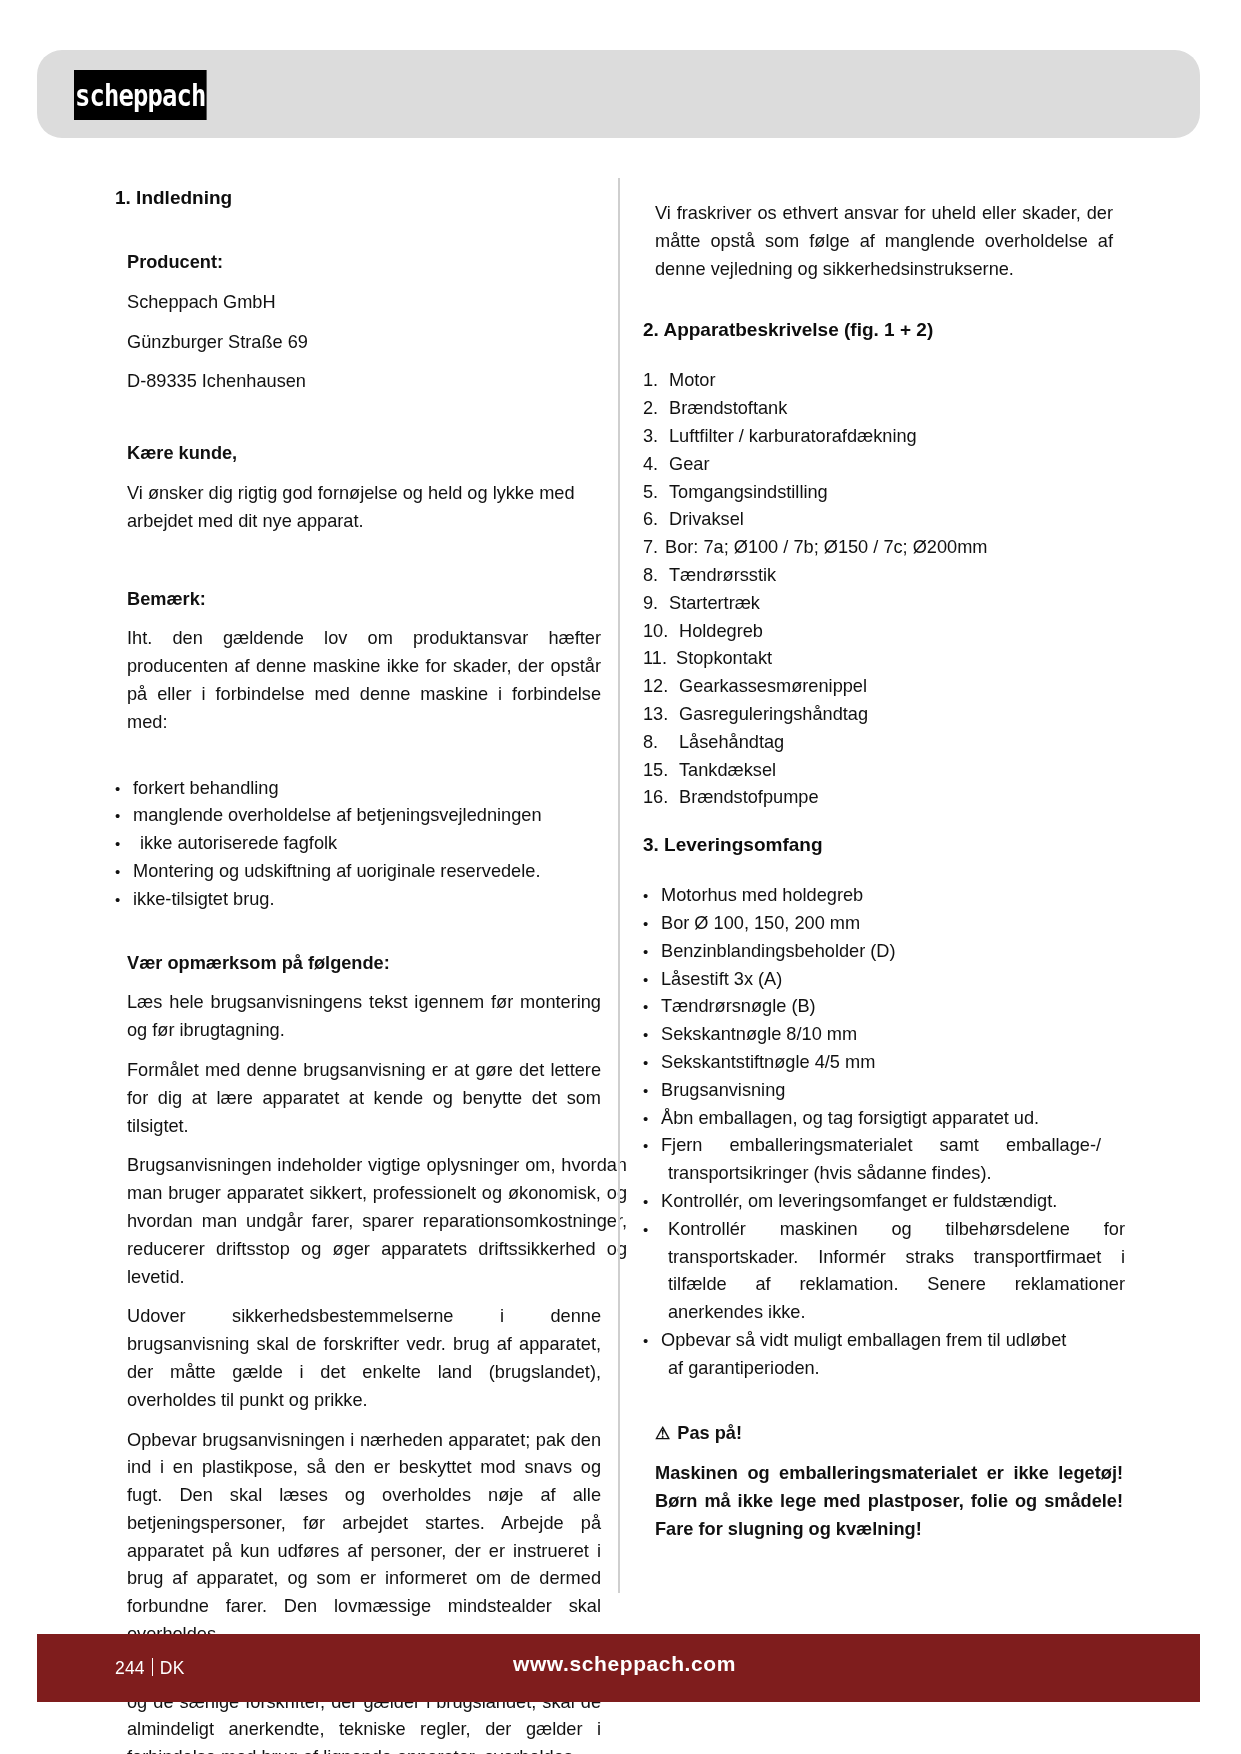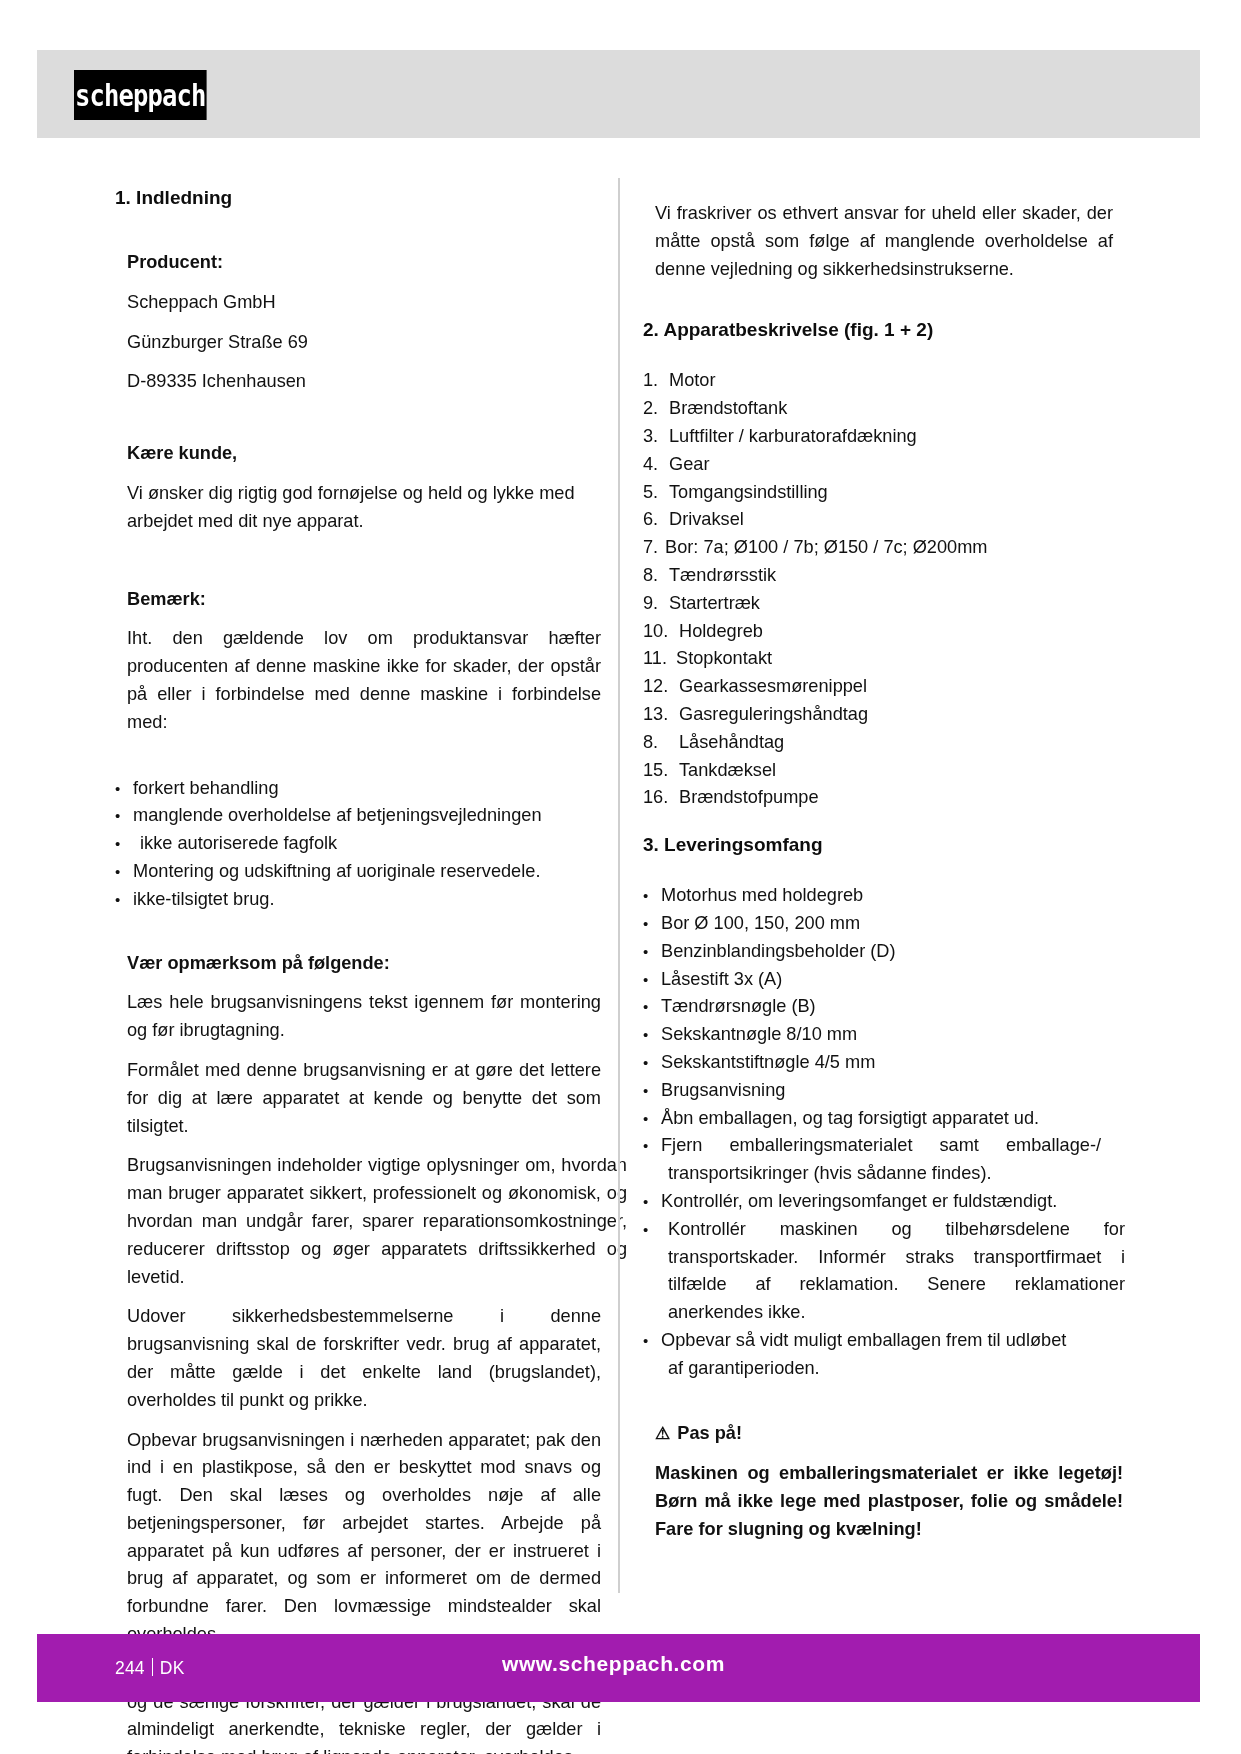--- a/index.html
+++ b/index.html
@@ -2,20 +2,21 @@
 <html><head>
   <meta charset="utf-8">
   <style>
     * { margin: 0; padding: 0; box-sizing: border-box; }
     html, body { width: 1241px; height: 1754px; background: #ffffff; overflow: hidden; }
     body { position: relative; font-family: "Liberation Sans", sans-serif; color: #111111; }
 
     .header-bar {
       position: absolute; left: 37px; top: 50px; width: 1163px; height: 88px;
       background: #dcdcdc;
+      border-radius: 25px;
     }
     .logo {
       position: absolute; left: 37px; top: 20px; width: 133px; height: 50px;
       background: #000000; color: #ffffff;
       display: flex; align-items: center; justify-content: center;
       font-family: "DejaVu Sans Mono", monospace; font-weight: bold;
       font-size: 30px; letter-spacing: -1px;
       transform: scaleX(0.85); transform-origin: left center;
       width: 156px;
     }
@@ -49,28 +50,28 @@
 
     ol.parts { list-style: none; }
     ol.parts li { display: flex; }
     ol.parts li .num { min-width: 26px; }
     ol.parts li .num.wide { min-width: 36px; }
 
     .warn-icon { display: inline-block; font-size: 17px; margin-right: 2px; }
 
     .footer-bar {
       position: absolute; left: 37px; top: 1634px; width: 1163px; height: 68px;
-      background: #a21caf; color: #ffffff;
+      background: #7f1d1d; color: #ffffff;
     }
     .page-no {
       position: absolute; left: 78px; top: 24px; font-size: 17.5px; letter-spacing: 0.2px;
     }
     .page-sep { display: inline-block; width: 1px; height: 18px; background: #ffffff; margin: 0 7px; vertical-align: -2px; }
     .website {
-      position: absolute; left: 465px; top: 18px; font-size: 21px; font-weight: bold; letter-spacing: 0.6px;
+      position: absolute; left: 476px; top: 18px; font-size: 21px; font-weight: bold; letter-spacing: 0.6px;
     }
   </style>
 </head>
 <body>
 
 <div class="header-bar">
   <div class="logo">scheppach</div>
 </div>
 
 <div class="col col-left">

